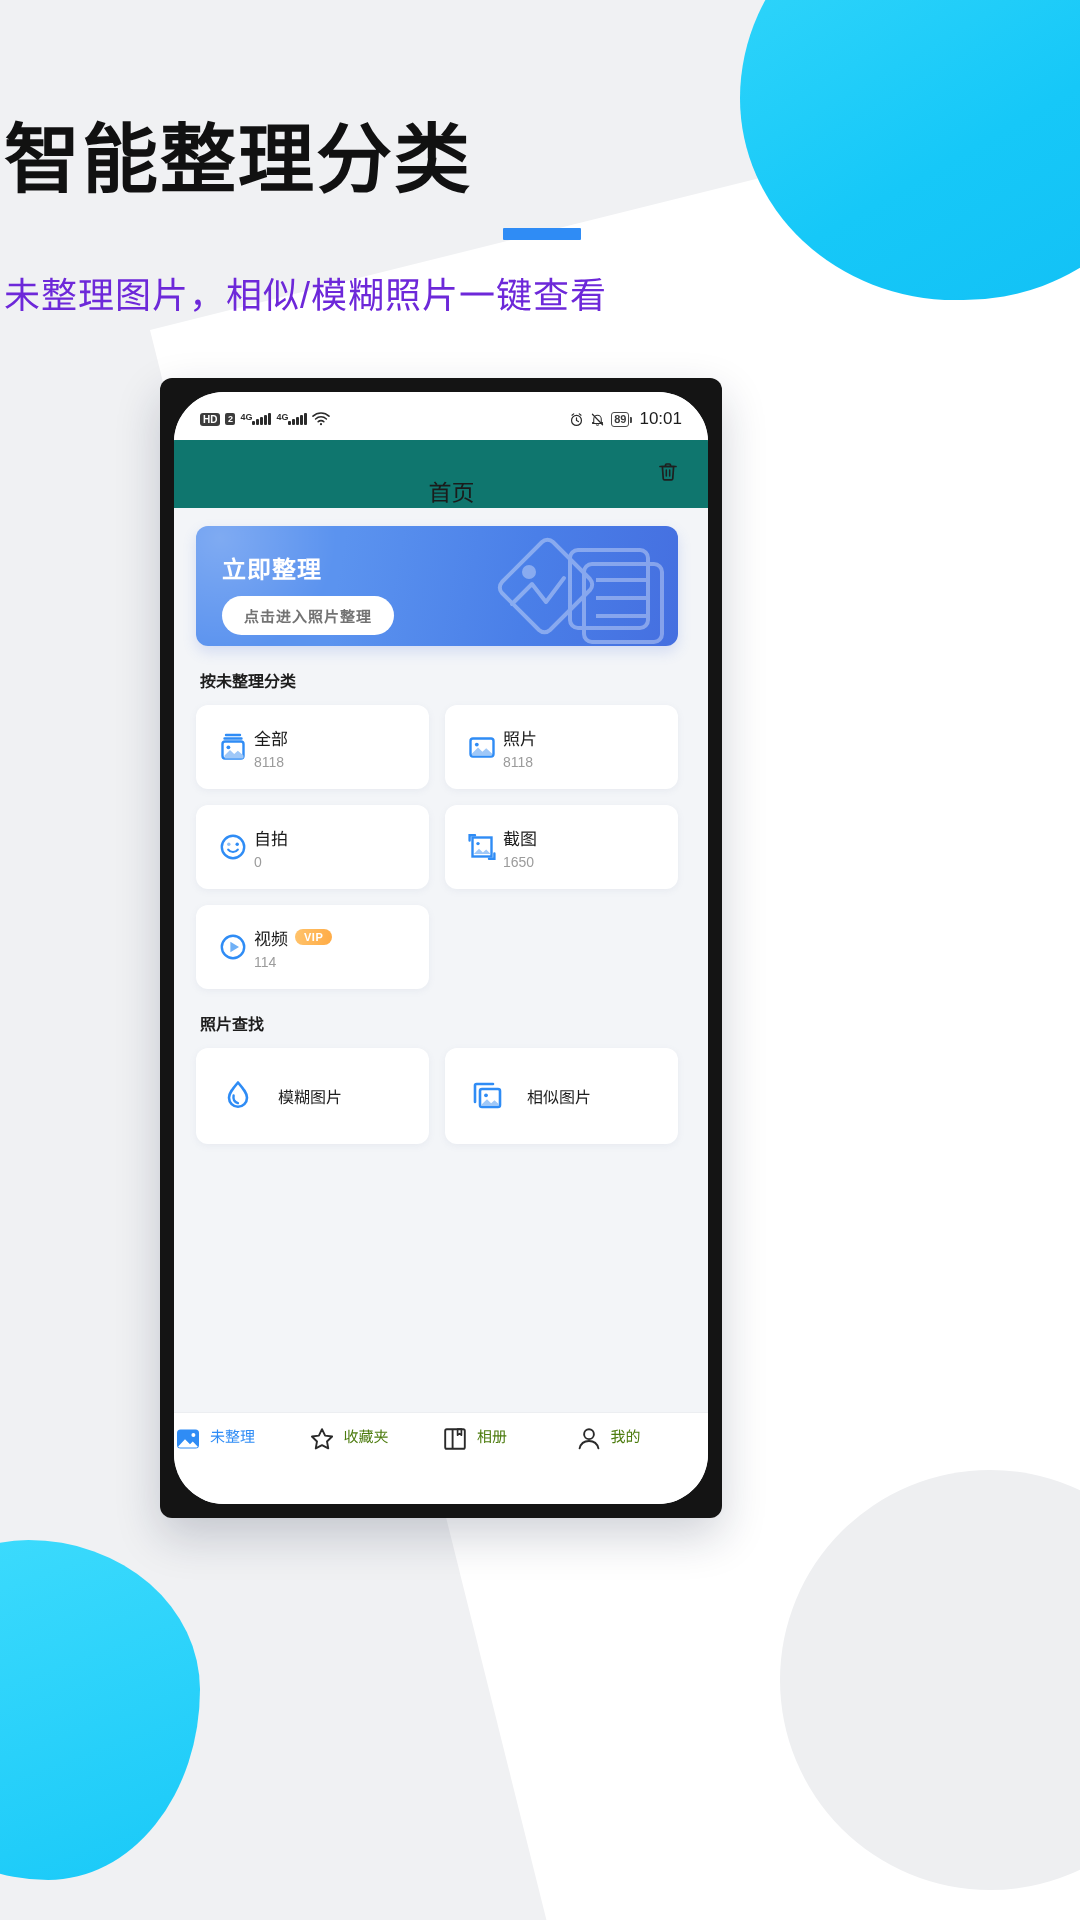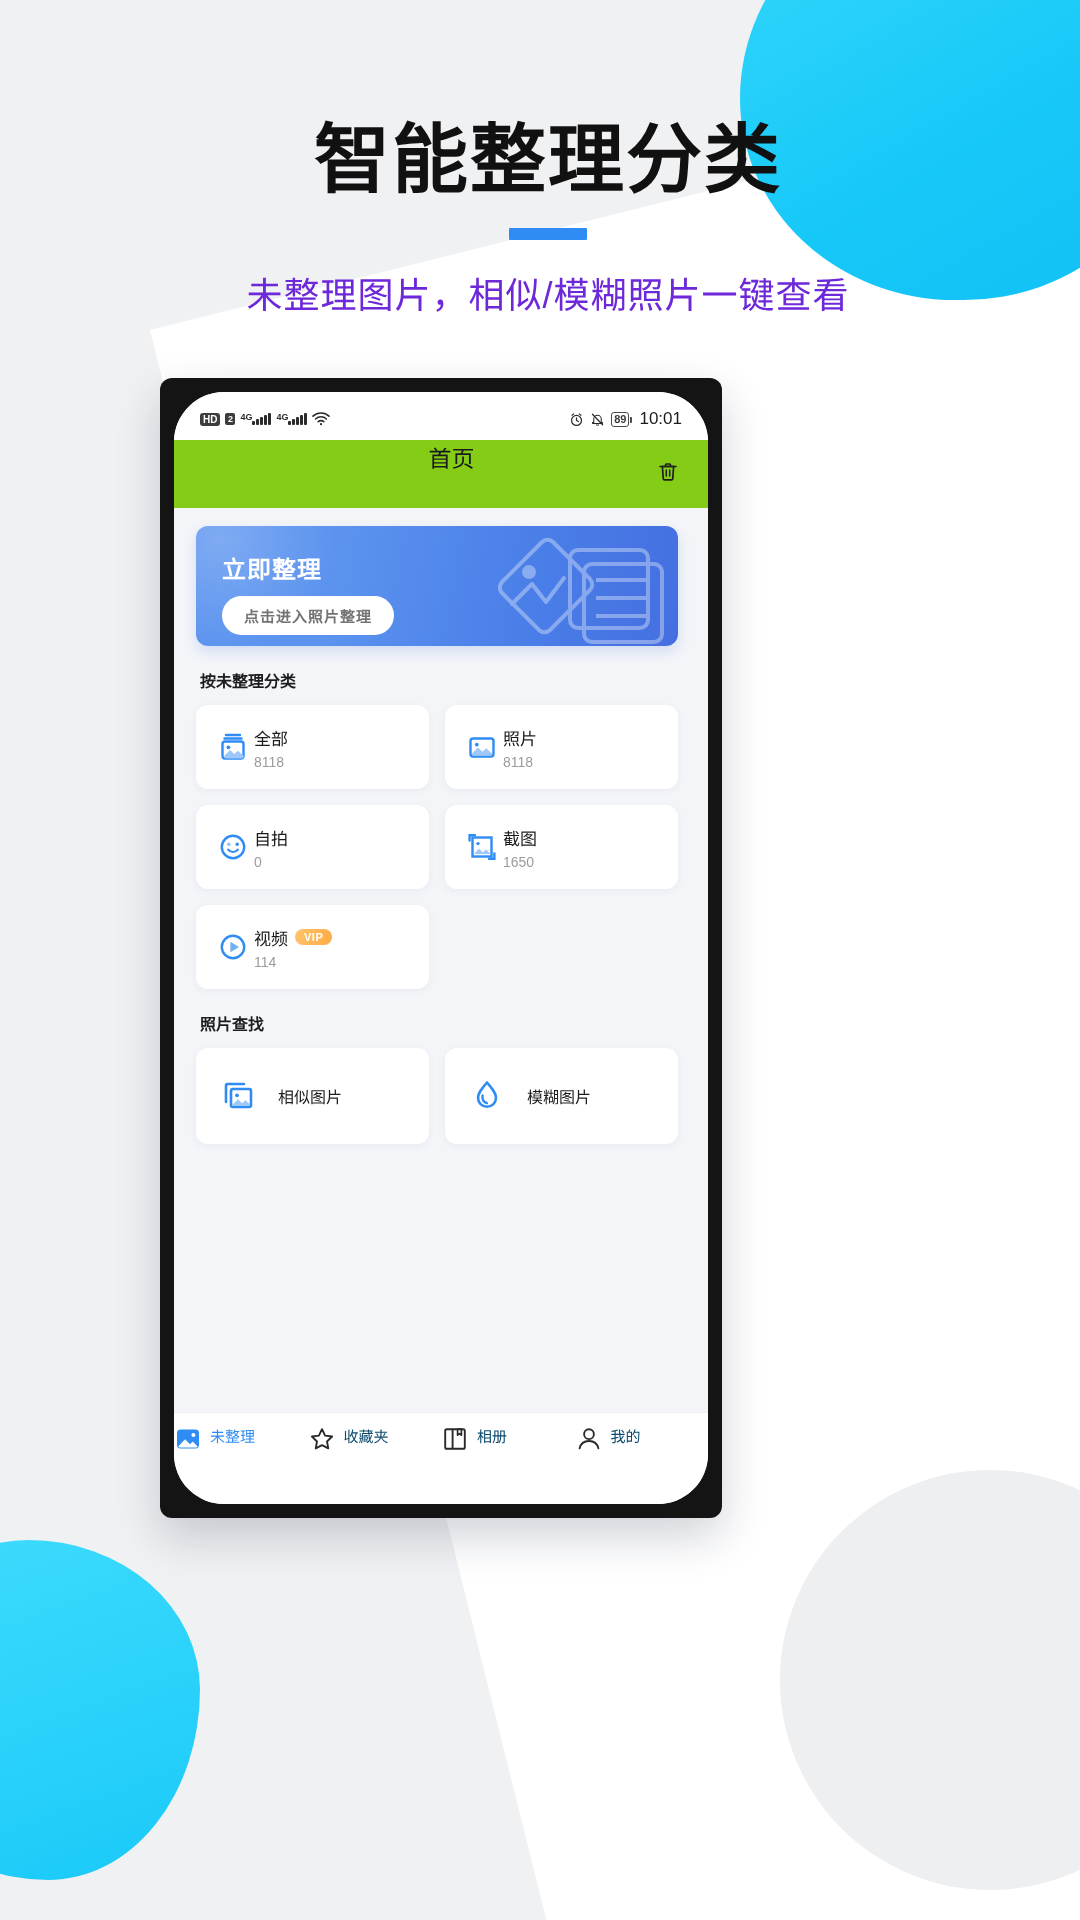--- a/index.html
+++ b/index.html
@@ -47,22 +47,22 @@
   }
   .bg-grey-circle {
     position: absolute; right: -120px; top: 1470px;
     width: 420px; height: 420px;
     background: #eeeff1;
     border-radius: 50%;
   }
 
   
   .headline-wrap {
-    position: absolute; left: 16px; right: 0; top: 118px;
-    z-index: 5; text-align: center;
+    position: absolute; left: 4px; right: 0; top: 118px;
+    z-index: 5; text-align: left;
   }
   .headline {
     font-size: 76px; font-weight: bold; color: #111111;
     letter-spacing: 2px; line-height: 1.1;
   }
   .divider {
     width: 78px; height: 12px; background: #2f8cf5;
     margin: 26px auto 0; border-radius: 1px;
   }
   .subheadline {
@@ -115,22 +115,22 @@
     border: 1.6px solid #4a4a4a; border-radius: 3px; padding: 0 2px;
     font-size: 11px; color: #3a3a3a; font-weight: bold; line-height: 13px;
     position: relative;
   }
   .batt::after{content:"";position:absolute;right:-4px;top:4px;width:2.5px;height:6px;background:#4a4a4a;border-radius:0 1px 1px 0;}
   .clock { font-size: 17px; color: #1c1c1c; margin-left: 4px; }
   .sb-ico { color: #2b2b2b; display: flex; }
 
   
   .appbar {
-    height: 68px; background: #84cc16;
-    display: flex; align-items: flex-start; justify-content: center;
+    height: 68px; background: #0f766e;
+    display: flex; align-items: flex-end; justify-content: center;
     position: relative; flex: 0 0 auto; padding-left: 21px;
   }
   .appbar-title { font-size: 23px; color: #1b1b1b; }
   .trash-btn { position: absolute; right: 28px; top: 50%; transform: translateY(-50%); }
 
   
   .content {
     flex: 1 1 auto; background: #f3f5f8;
     padding: 18px 30px 0 22px; overflow: hidden;
   }
@@ -187,21 +187,21 @@
   .find-ico { width: 48px; flex: 0 0 48px; display: flex; align-items: center; justify-content: center; }
   .find-name { font-size: 16px; color: #1d1d1d; }
 
   
   .tabbar {
     height: 92px; background: #ffffff; flex: 0 0 auto;
     display: flex; align-items: flex-start; padding-top: 12px;
     border-top: 1px solid #eceef1;
   }
   .tab { flex: 1; display: flex; flex-direction: row; align-items: flex-start; gap: 8px; }
-  .tab-label { font-size: 15px; color: #0c4a6e; }
+  .tab-label { font-size: 15px; color: #4d7c0f; }
   .tab.active .tab-label { color: #2f8cf5; }
 </style>
 </head>
 <body>
 
 <div class="bg">
   <div class="bg-grey-wedge"></div>
   <div class="bg-grey-bottom"></div>
   <div class="bg-white-sheet"></div>
   <div class="bg-cyan-top"></div>
@@ -386,37 +386,37 @@
           </div>
         </div>
       </div>
 
       <div class="section-label">照片查找</div>
       <div class="find-grid">
 
         <div class="find-card">
           <div class="find-ico">
             <svg width="40" height="40" viewBox="0 0 40 40">
+              <path d="M20 6.5c5.5 6.4 9 10.7 9 15.2a9 9 0 0 1-18 0c0-4.5 3.5-8.8 9-15.2z" stroke="#2f8cf5" stroke-width="2.6" fill="none" stroke-linejoin="round"></path>
+              <path d="M15.6 19.5c-.7 3.8 1 6.6 4.3 7.6" stroke="#2f8cf5" stroke-width="2.4" fill="none" stroke-linecap="round"></path>
+            </svg>
+          </div>
+          <div class="find-name">模糊图片</div>
+        </div>
+
+        <div class="find-card">
+          <div class="find-ico">
+            <svg width="40" height="40" viewBox="0 0 40 40">
               <path d="M8 26V9.5a1.5 1.5 0 0 1 1.5-1.5H26" stroke="#2f8cf5" stroke-width="2.6" fill="none" stroke-linecap="round"></path>
               <rect x="13" y="13" width="20" height="18" rx="2" stroke="#2f8cf5" stroke-width="2.6" fill="none"></rect>
               <circle cx="19" cy="19.3" r="1.9" fill="#2f8cf5"></circle>
               <path d="M14.3 28.8 20 23.2l4.1 4 3.4-3 4.2 3.9v1a1 1 0 0 1-1 1H15a.8.8 0 0 1-.7-.4z" fill="#9fc8f8"></path>
             </svg>
           </div>
           <div class="find-name">相似图片</div>
-        </div>
-
-        <div class="find-card">
-          <div class="find-ico">
-            <svg width="40" height="40" viewBox="0 0 40 40">
-              <path d="M20 6.5c5.5 6.4 9 10.7 9 15.2a9 9 0 0 1-18 0c0-4.5 3.5-8.8 9-15.2z" stroke="#2f8cf5" stroke-width="2.6" fill="none" stroke-linejoin="round"></path>
-              <path d="M15.6 19.5c-.7 3.8 1 6.6 4.3 7.6" stroke="#2f8cf5" stroke-width="2.4" fill="none" stroke-linecap="round"></path>
-            </svg>
-          </div>
-          <div class="find-name">模糊图片</div>
         </div>
       </div>
     </div>
 
     <div class="tabbar">
       <div class="tab active">
         <span>
           <svg width="28" height="28" viewBox="0 0 28 28">
             <rect x="3" y="4.5" width="22" height="19" rx="3.5" fill="#2f8cf5"></rect>
             <circle cx="19.4" cy="10" r="2" fill="#ffffff"></circle>

